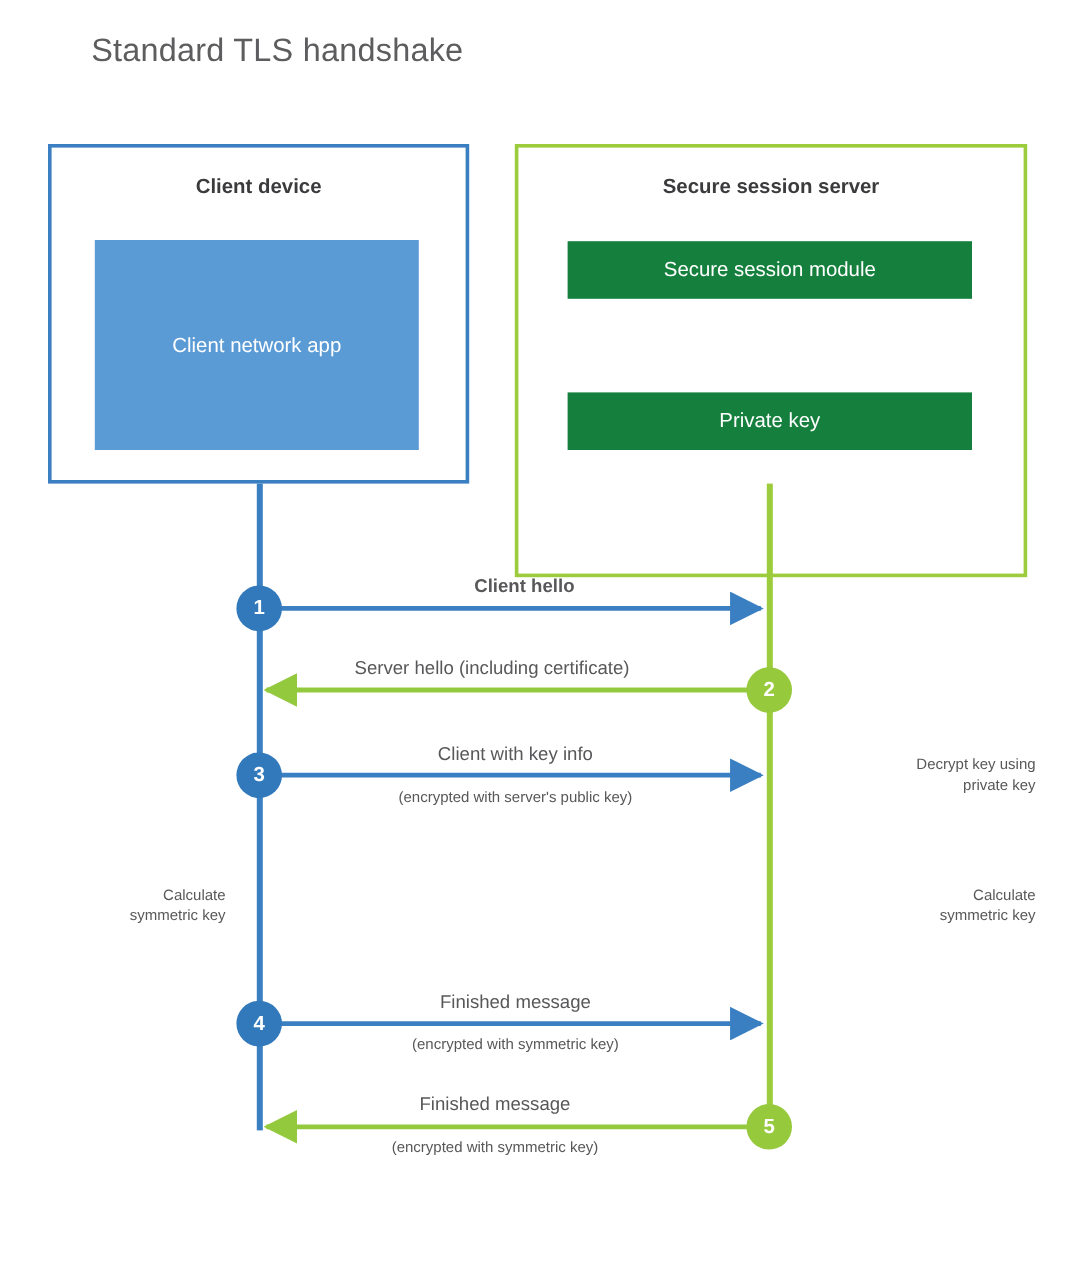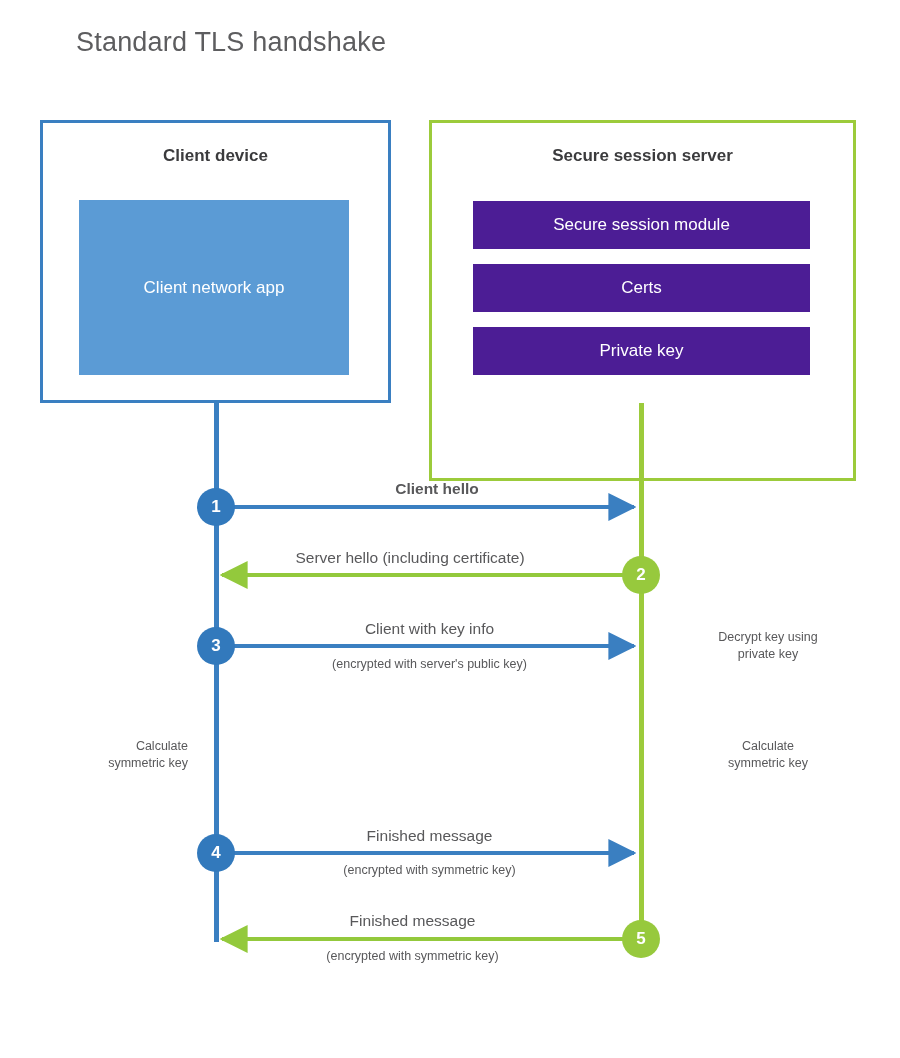--- a/index.html
+++ b/index.html
@@ -86,21 +86,21 @@
     box-sizing: border-box;
     padding: 0 10px;
   }
 
   
   .server-bar {
     position: absolute;
     left: 41px;
     width: 337px;
     height: 48px;
-    background: #4c1d95;
+    background: #15803d;
     color: #ffffff;
     font-size: 17px;
     display: flex;
     align-items: center;
     justify-content: center;
     box-sizing: border-box;
   }
   .server-bar.b0 { top: 78px; }
   .server-bar.b1 { top: 141px; }
   .server-bar.b2 { top: 204px; }
@@ -164,39 +164,38 @@
 
   
   .side-note {
     position: absolute;
     font-size: 12.5px;
     line-height: 17px;
     color: #58585a;
     white-space: pre-line;
   }
   .side-note.left  { text-align: right; }
-  .side-note.right { text-align: center; }
+  .side-note.right { text-align: right; }
 </style>
 </head>
 <body>
 
 <div id="diagram-root">
 
   <div class="page-title">Standard TLS handshake</div>
 
   <div class="party-box client">
     <div class="party-title">Client device</div>
     <div class="client-app">Client network
 app</div>
   </div>
 
   <div class="party-box server">
     <div class="party-title">Secure session server</div>
     <div class="server-bar b0">Secure session module</div>
-    <div class="server-bar b1">Certs</div>
     <div class="server-bar b2">Private key</div>
   </div>
 
   <div class="lifeline client"></div>
   <div class="lifeline server"></div>
 
   <svg id="arrows-layer" width="900" height="1058" viewBox="0 0 900 1058" xmlns="http://www.w3.org/2000/svg">
     <defs>
       <marker id="head-blue" markerWidth="7" markerHeight="7" refX="6.4" refY="3.5" orient="auto" markerUnits="strokeWidth">
         <path d="M0,0 L7,3.5 L0,7 Z" fill="#3a7fc1"></path>

